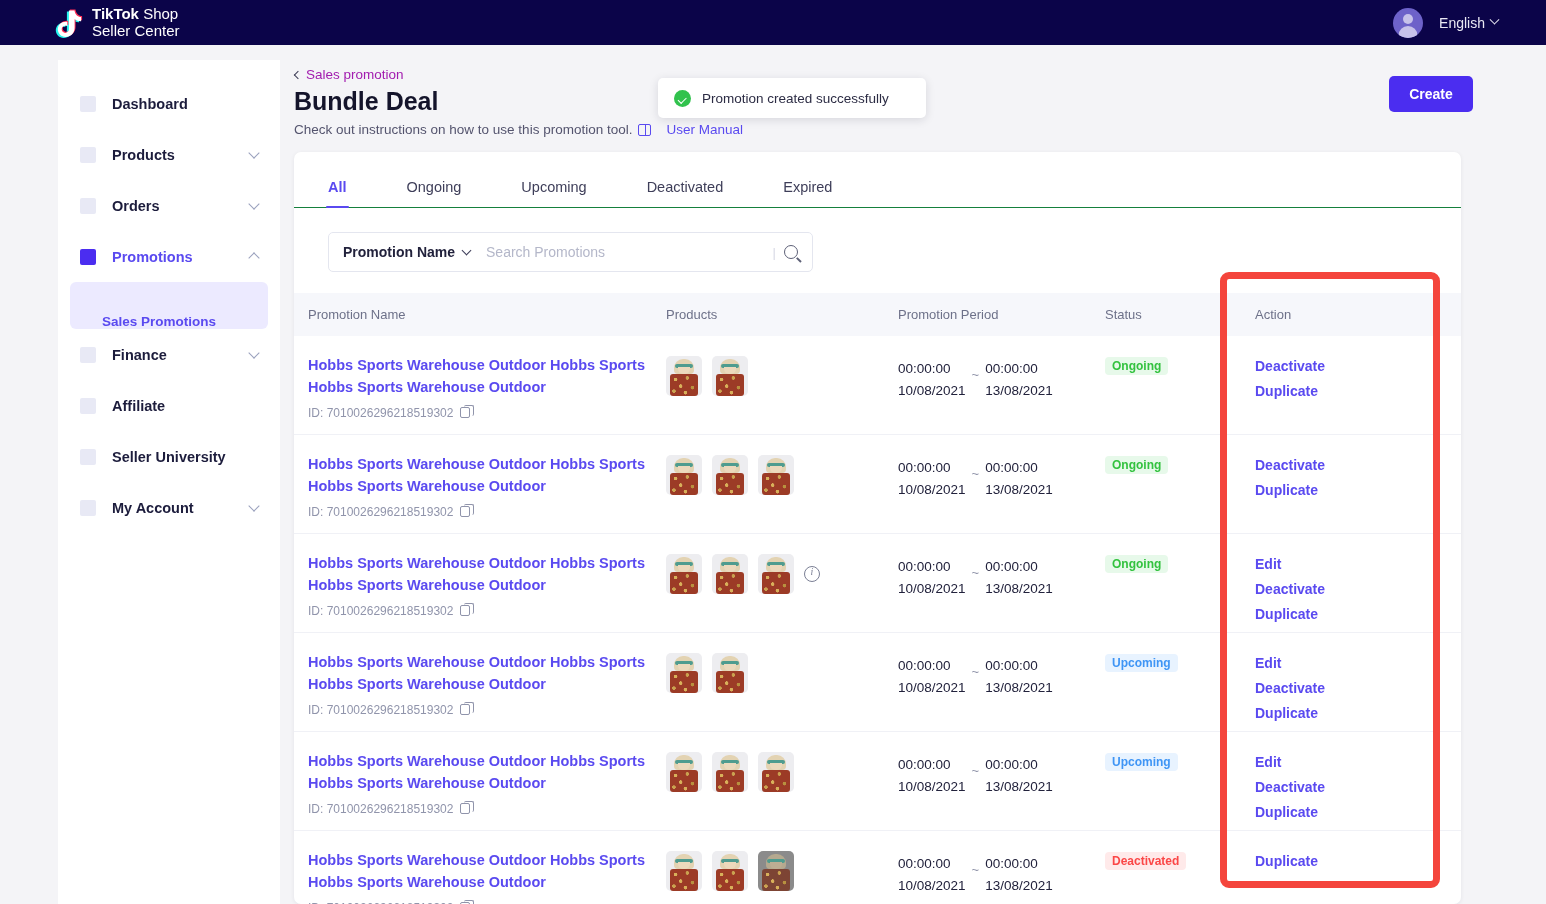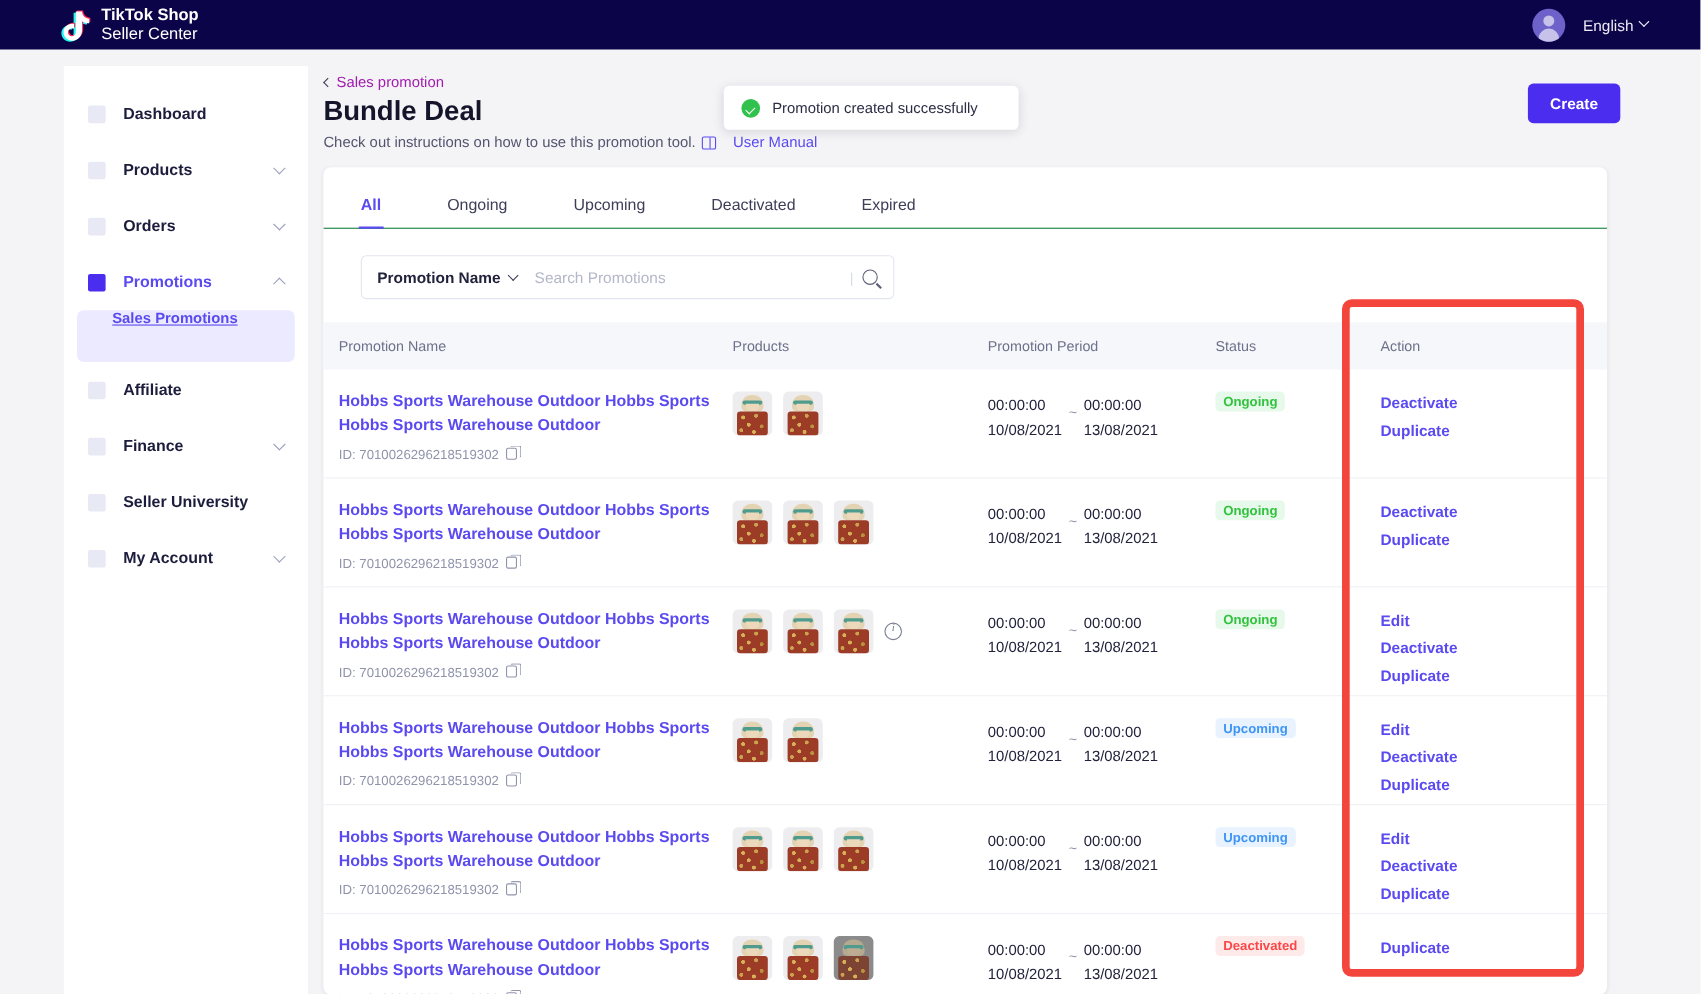--- a/index.html
+++ b/index.html
@@ -15,21 +15,21 @@
   
   .topbar{
     position:absolute; left:0; top:0; width:1546px; height:45px;
     background:#0b0449;
     display:flex; align-items:center;
   }
   .brand{ display:flex; align-items:center; margin-left:52px; }
   .brand-note{ width:34px; height:34px; position:relative; margin-right:6px; flex:none; }
   .brand-text{ color:#fff; line-height:1.08; }
   .brand-l1{ font-size:15px; font-weight:700; }
-  .brand-l1 .light{ font-weight:700; }
+  .brand-l1 .light{ font-weight:400; }
   .brand-l2{ font-size:15px; font-weight:400; }
   .topbar-right{ margin-left:auto; display:flex; align-items:center; margin-right:48px; }
   .avatar{
     width:30px; height:30px; border-radius:50%;
     background:#6d62c9; position:relative; overflow:hidden; flex:none;
   }
   .avatar::before{ content:""; position:absolute; left:50%; top:6px; width:10px; height:10px;
     transform:translateX(-50%); border-radius:50%; background:#c7c2ea; }
   .avatar::after{ content:""; position:absolute; left:50%; top:18px; width:19px; height:14px;
     transform:translateX(-50%); border-radius:10px 10px 0 0; background:#c7c2ea; }
@@ -47,22 +47,22 @@
     font-size:14.5px; font-weight:700; color:#1c1c3c; cursor:pointer;
   }
   .nav-sq{ width:16px; height:16px; background:#e8e9f5; border-radius:2px; margin-right:16px; flex:none; }
   .nav-sq.active{ background:#4b2df0; }
   .nav-item.active .nav-label{ color:#5a4af0; }
   .nav-label{ flex:1; }
   .chev{ width:8px; height:8px; border-right:1.7px solid #9aa0bd; border-bottom:1.7px solid #9aa0bd;
      transform:rotate(45deg); margin-top:-4px; }
   .chev.up{ transform:rotate(-135deg); margin-top:3px; }
   .sub-item{
-    height:47px; margin:0 12px; border-radius:6px; display:flex; align-items:flex-start;
-    padding-left:32px; font-size:13.5px; color:#8b90a8; cursor:pointer;text-decoration:underline;
+    height:47px; margin:0 12px; border-radius:6px; display:flex; align-items:flex-end;
+    padding-left:32px; font-size:13.5px; color:#8b90a8; cursor:pointer;
   }
   .sub-item.active{ background:#eceaff; color:#5a4af0; font-weight:700; }
 
   
   .main{ position:absolute; left:280px; top:45px; width:1266px; height:859px; }
 
   .breadcrumb{
     position:absolute; left:15px; top:22px; font-size:13.5px; color:#a21caf;
     display:flex; align-items:center; gap:5px; cursor:pointer;
   }
@@ -241,27 +241,27 @@
     <span class="nav-label">Promotions</span>
     <span class="chev up"></span>
   </div>
 
   <div class="sub-item active">
     <span>Sales Promotions</span>
   </div>
 
   <div class="nav-item">
     <span class="nav-sq"></span>
-    <span class="nav-label">Affiliate</span>
-  </div>
-
-  <div class="nav-item">
-    <span class="nav-sq"></span>
     <span class="nav-label">Finance</span>
     <span class="chev"></span>
+  </div>
+
+  <div class="nav-item">
+    <span class="nav-sq"></span>
+    <span class="nav-label">Affiliate</span>
   </div>
 
   <div class="nav-item">
     <span class="nav-sq"></span>
     <span class="nav-label">Seller University</span>
   </div>
 
   <div class="nav-item">
     <span class="nav-sq"></span>
     <span class="nav-label">My Account</span>

